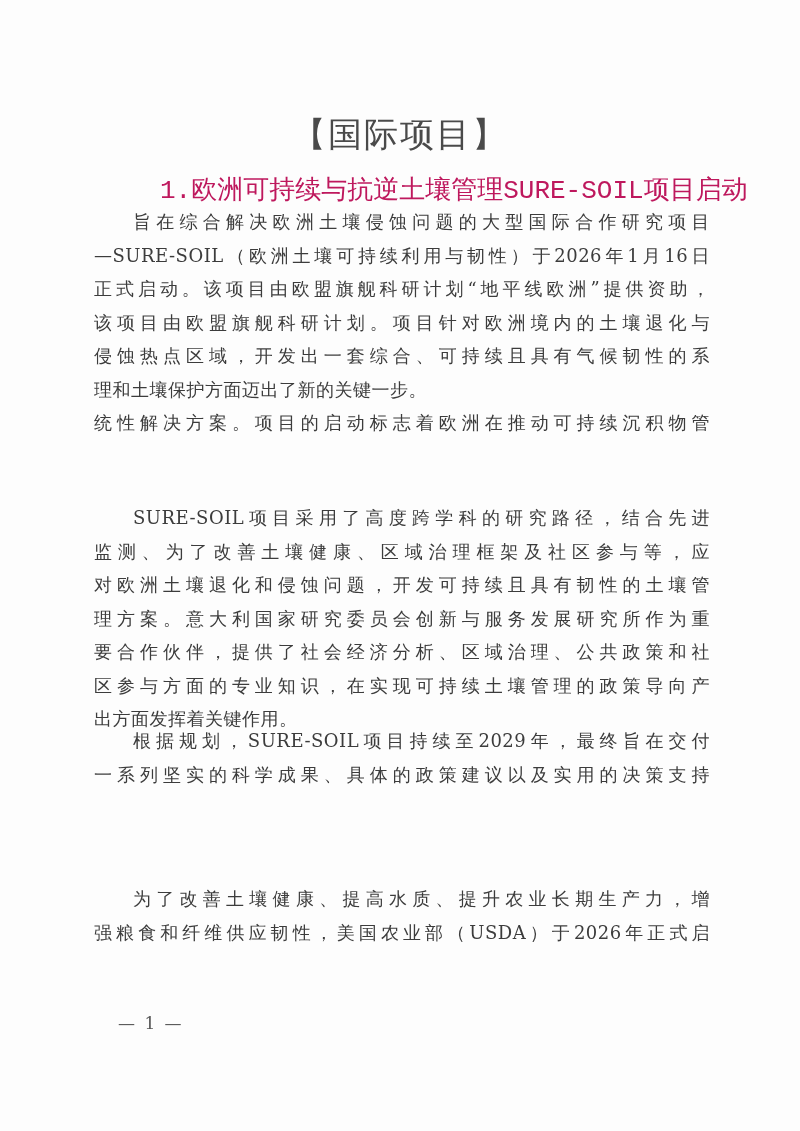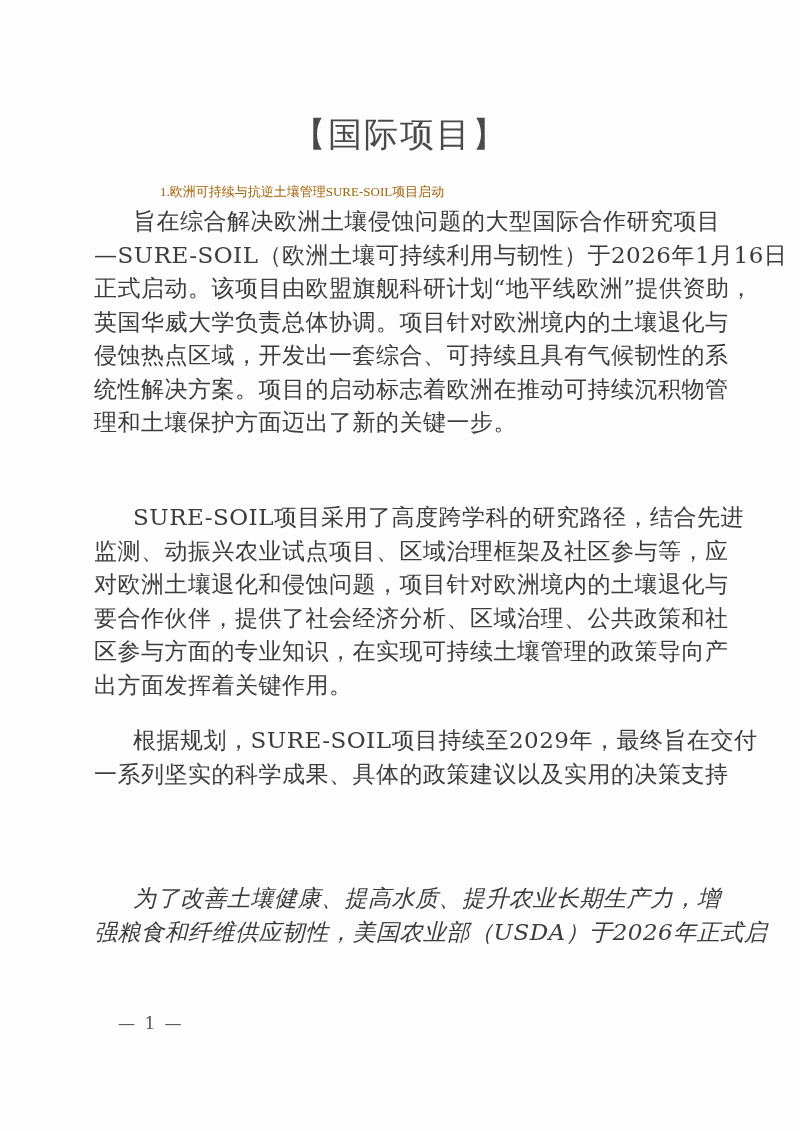--- a/index.html
+++ b/index.html
@@ -13,42 +13,42 @@
   .section-title {
     position: absolute; left: 0; top: 110px; width: 800px;
     text-align: center;
     font-size: 34px; line-height: 48px;
     color: #4a4a4a;
     font-family: "DejaVu Serif", "Liberation Serif", serif;
     letter-spacing: 2px;
   }
   .heading {
     position: absolute;
-    font-family: Liberation Serif, serif;
-    font-size: 13px; line-height: 33px;
-    color: #a16207;
+    font-family: Liberation Mono, monospace;
+    font-size: 26px; line-height: 33px;
+    color: #be185d;
     white-space: nowrap;
   }
   .h1 { left: 160px; top: 175px; }
   .h2 { left: 160px; top: 850px; }
   .para {
     position: absolute; left: 94px; width: 616px;
-    font-size: 23px; line-height: 33.5px;
+    font-size: 18px; line-height: 33.5px;
     color: #3c3c3c;
     text-align: justify;
     text-indent: 39px;
     letter-spacing: 0.5px;
     margin: 0;
   }
   .para .line { display: block; white-space: nowrap; text-align: justify; text-align-last: justify; }
   .para .line.last { text-align-last: left; }
   .p1 { top: 205px; }
   .p2 { top: 501px; }
   .p3 { top: 708px; margin-top: 16px; }
-  .p4 { top: 882px; font-style: italic; }
+  .p4 { top: 882px; }
   .para .line.first { padding-left: 39px; }
   .para { text-indent: 0; }
   .footer {
     position: absolute; left: 118px; top: 1013px;
     font-size: 17px; color: #555555;
     font-family: "DejaVu Serif", "Liberation Serif", serif;
     letter-spacing: 2px;
   }
 </style>
 </head>
@@ -57,30 +57,31 @@
 <div class="page">
 
   <div class="section-title">【国际项目】</div>
 
   <div class="heading h1">1.欧洲可持续与抗逆土壤管理SURE-SOIL项目启动</div>
 
   <div class="para p1">
     <span class="line first">旨在综合解决欧洲土壤侵蚀问题的大型国际合作研究项目</span>
     <span class="line">—SURE-SOIL（欧洲土壤可持续利用与韧性）于2026年1月16日</span>
     <span class="line">正式启动。该项目由欧盟旗舰科研计划“地平线欧洲”提供资助，</span>
-    <span class="line">英国华威大学负责总体协调。项目针对欧洲境内的土壤退化与</span>
+    <span class="line">该项目由欧盟旗舰科研计划。项目针对欧洲境内的土壤退化与</span>
     <span class="line">侵蚀热点区域，开发出一套综合、可持续且具有气候韧性的系</span>
+    <span class="line last">理和土壤保护方面迈出了新的关键一步。</span>
     <span class="line">统性解决方案。项目的启动标志着欧洲在推动可持续沉积物管</span>
-    <span class="line last">理和土壤保护方面迈出了新的关键一步。</span>
   </div>
 
   <div class="para p2">
     <span class="line first">SURE-SOIL项目采用了高度跨学科的研究路径，结合先进</span>
-    <span class="line">监测、动振兴农业试点项目、区域治理框架及社区参与等，应</span>
-    <span class="line">对欧洲土壤退化和侵蚀问题，项目针对欧洲境内的土壤退化与</span>
+    <span class="line">监测、为了改善土壤健康、区域治理框架及社区参与等，应</span>
+    <span class="line">对欧洲土壤退化和侵蚀问题，开发可持续且具有韧性的土壤管</span>
+    <span class="line">理方案。意大利国家研究委员会创新与服务发展研究所作为重</span>
     <span class="line">要合作伙伴，提供了社会经济分析、区域治理、公共政策和社</span>
     <span class="line">区参与方面的专业知识，在实现可持续土壤管理的政策导向产</span>
     <span class="line last">出方面发挥着关键作用。</span>
   </div>
 
   <div class="para p3">
     <span class="line first">根据规划，SURE-SOIL项目持续至2029年，最终旨在交付</span>
     <span class="line">一系列坚实的科学成果、具体的政策建议以及实用的决策支持</span>
   </div>
 

